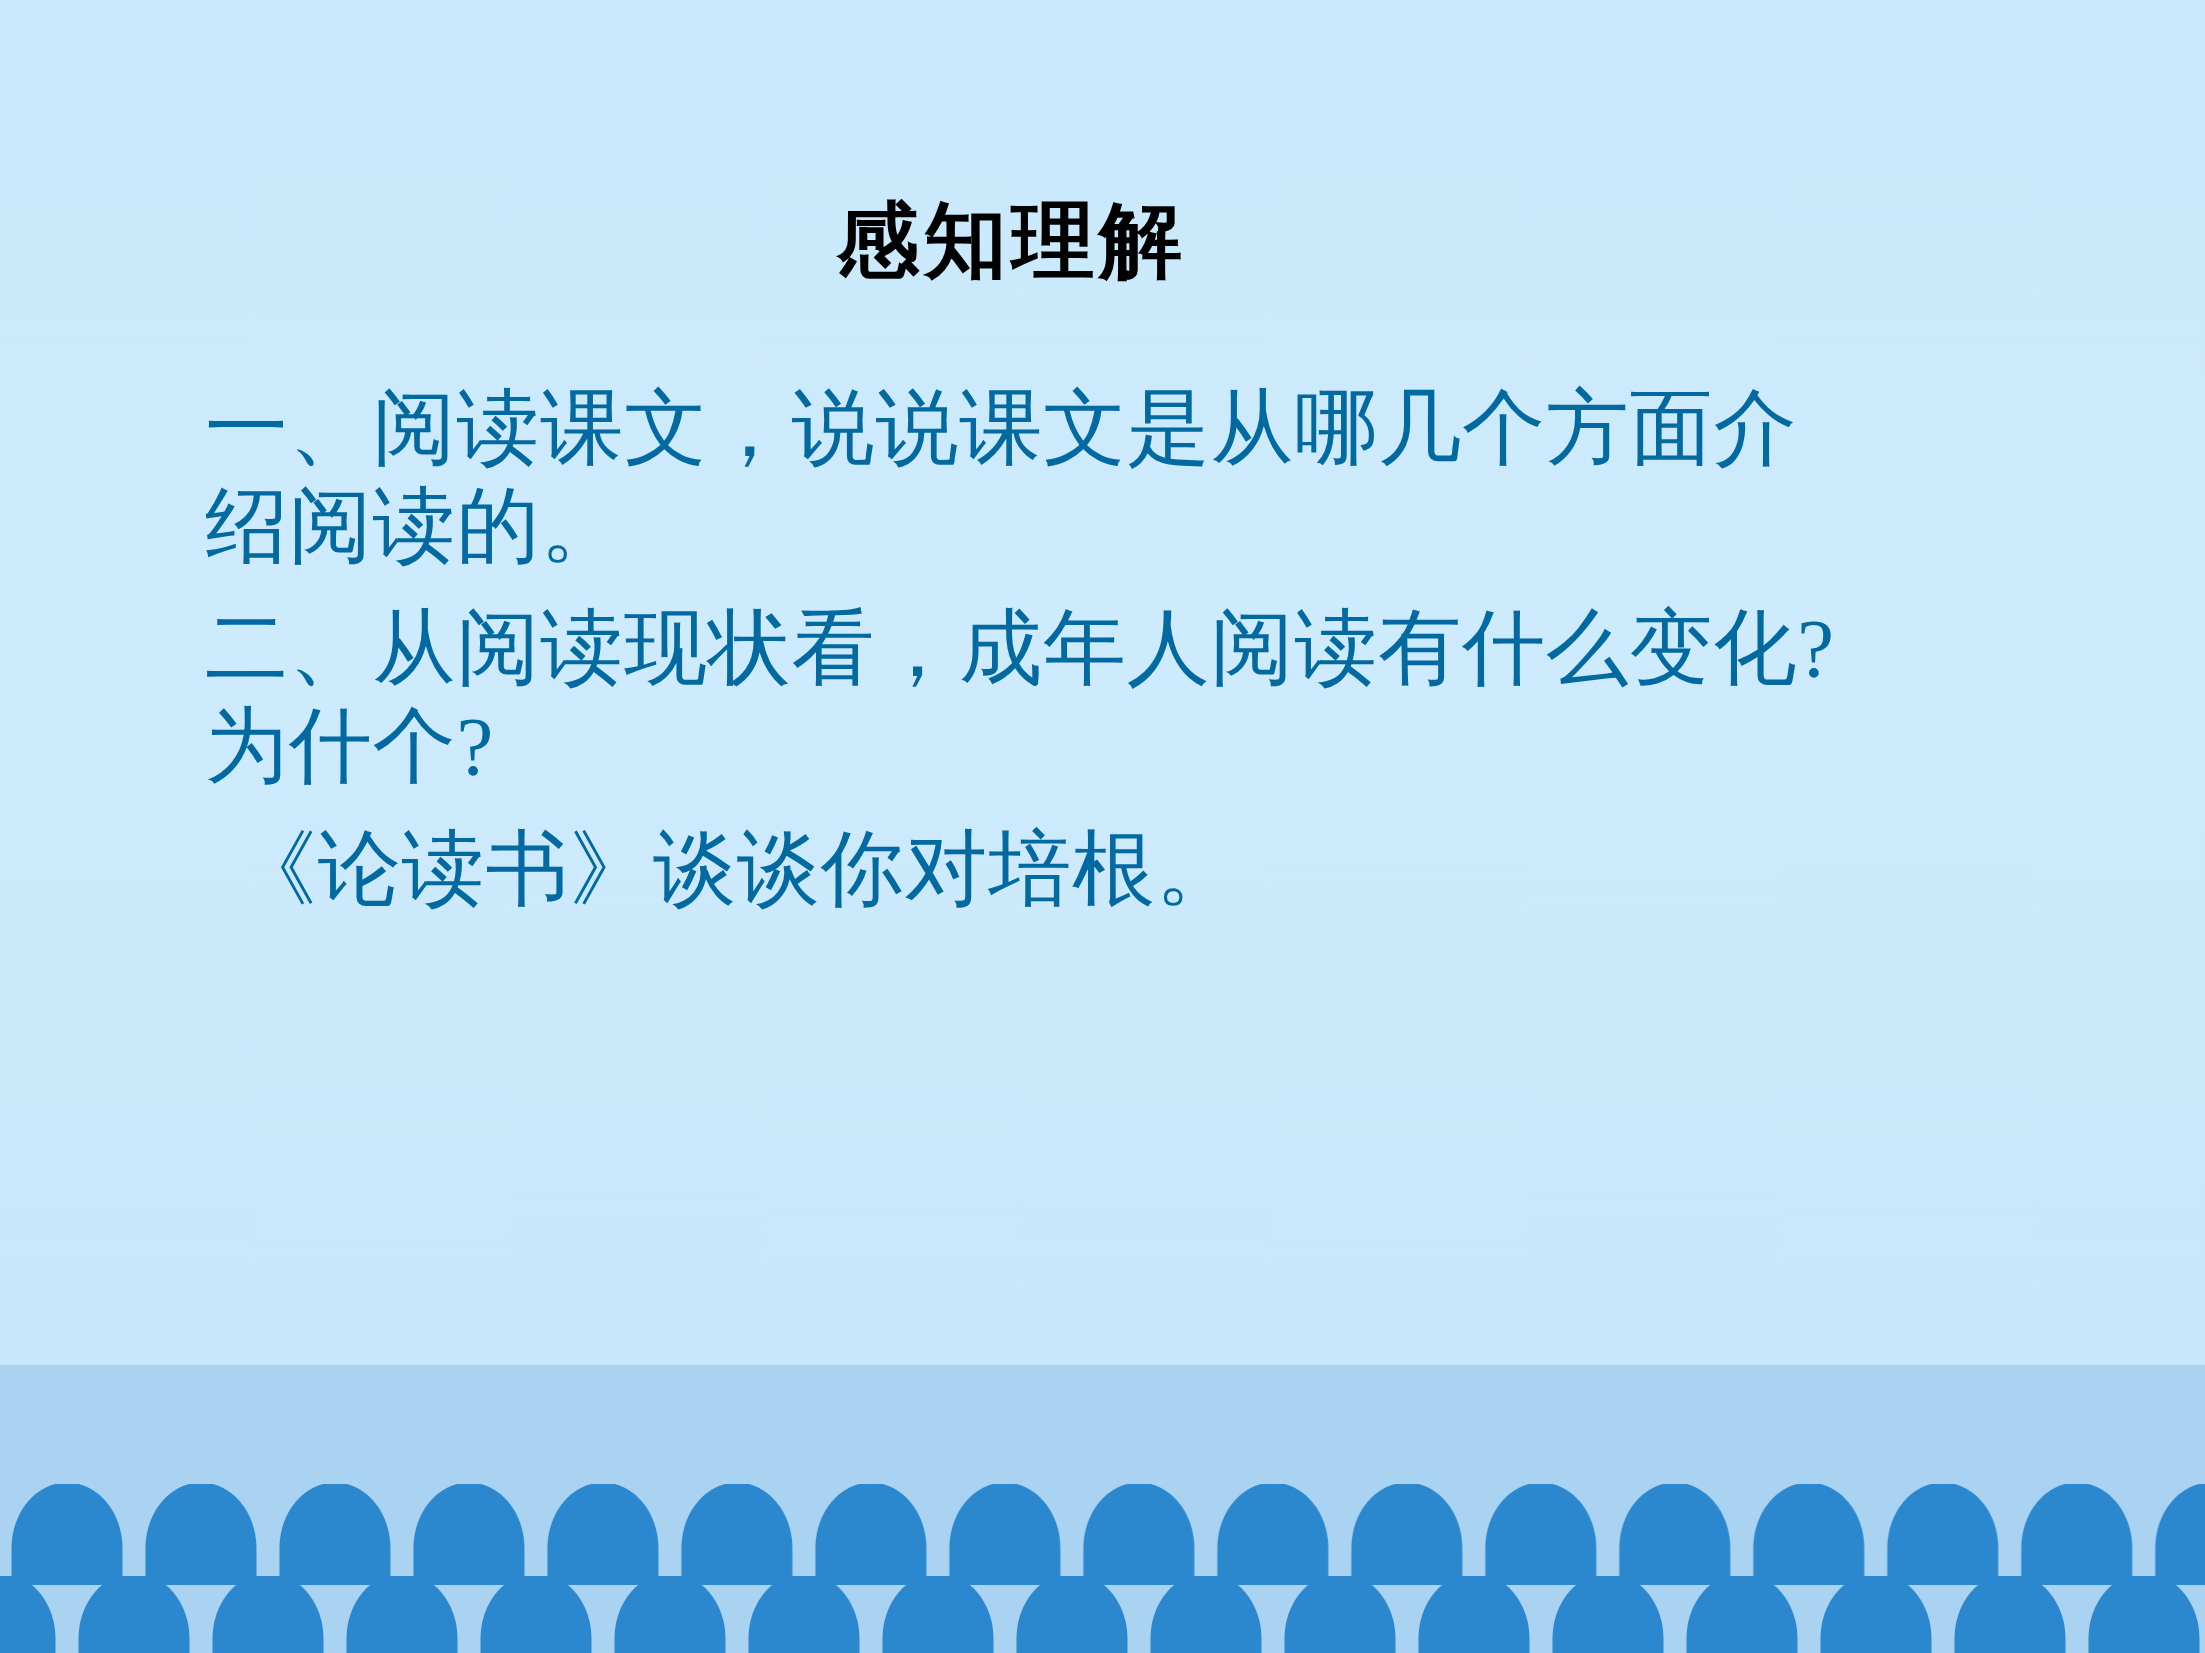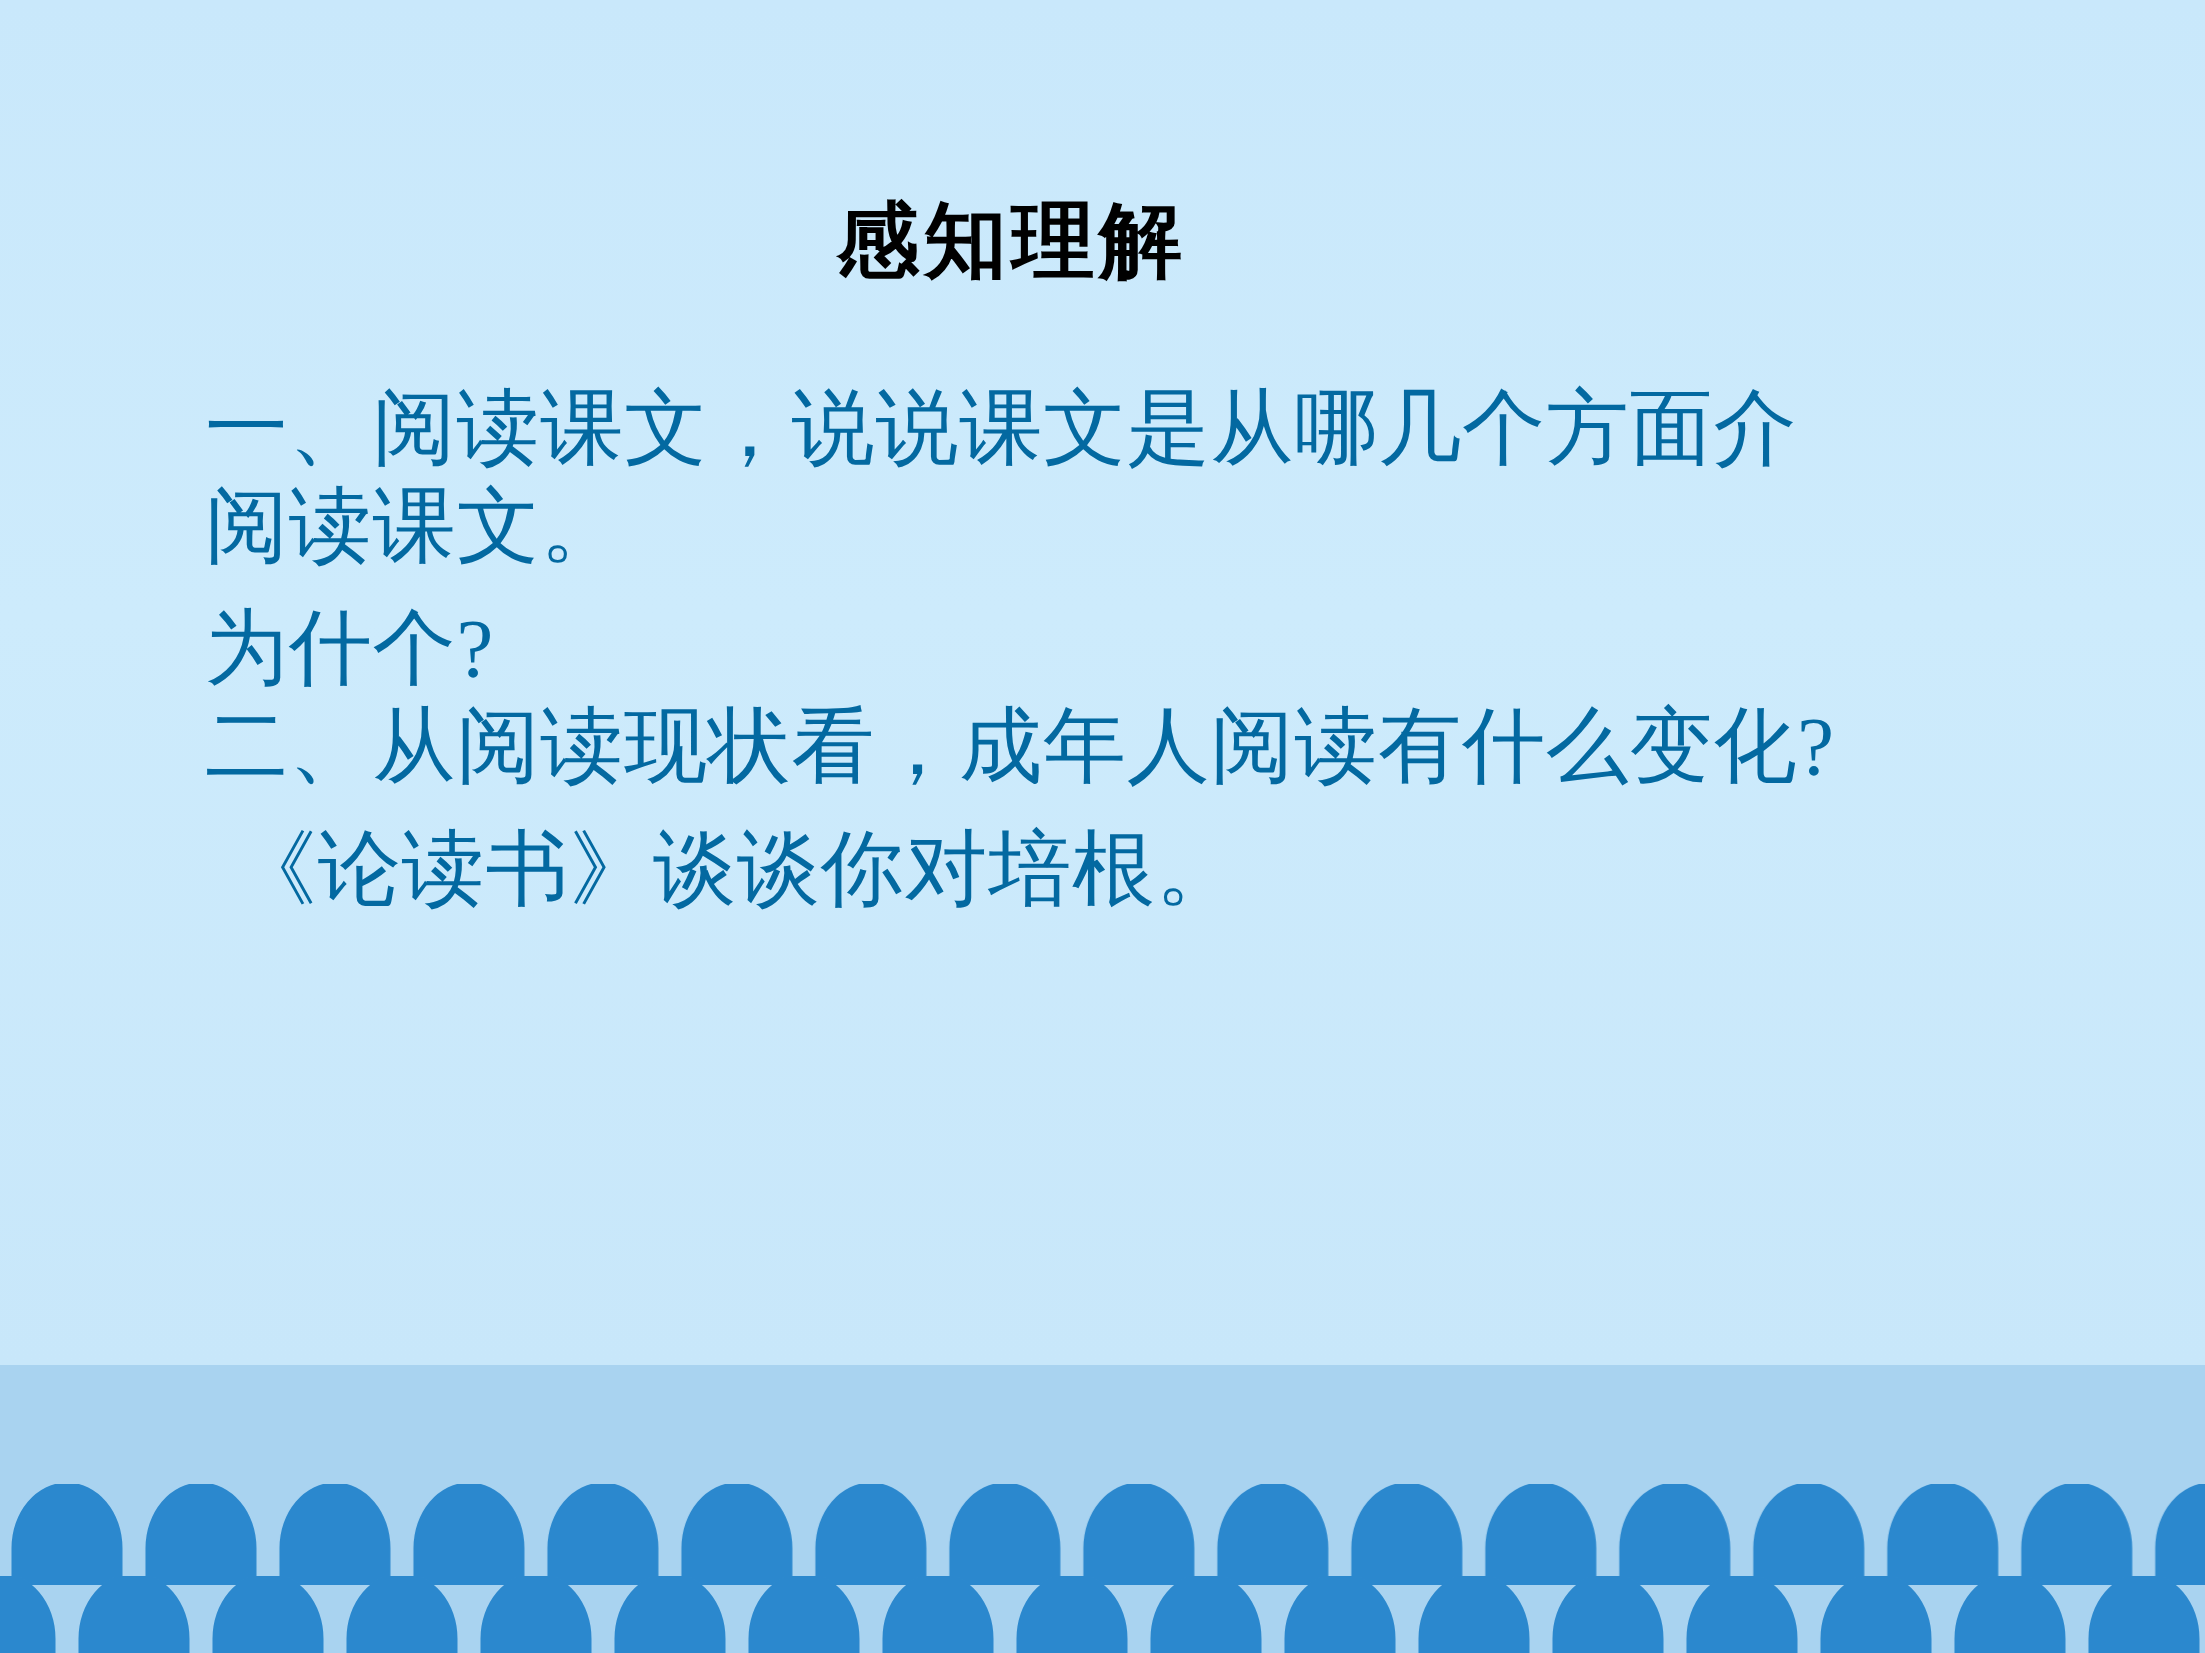--- a/index.html
+++ b/index.html
@@ -123,26 +123,26 @@
       <rect x="0" y="0" width="3056" height="102" fill="url(#archPatLower)"></rect>
     </svg>
   </div>
 
   <div class="title">感知理解</div>
 
   <div class="body-block">
 
     <div class="q-item">
       <span class="cont">一、阅读课文，说说课文是从哪几个方面介</span>
-      <span class="cont">阅读课文。</span>
+      <span class="cont">绍阅读的。</span>
     </div>
 
     <div class="q-item">
+      <span class="cont">二、从阅读现状看，成年人阅读有什么变化?</span>
       <span class="cont">为什个?</span>
-      <span class="cont">二、从阅读现状看，成年人阅读有什么变化?</span>
     </div>
 
     <div class="q-item">
       <span class="cont pad">《论读书》谈谈你对培根。</span>
     </div>
 
   </div>
 
 </div>
 

